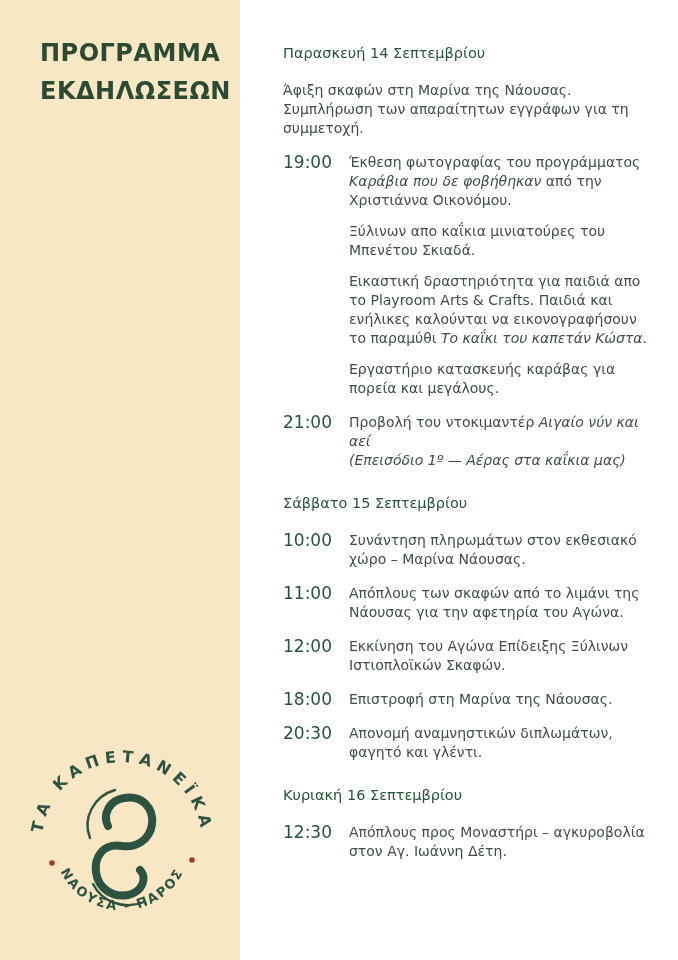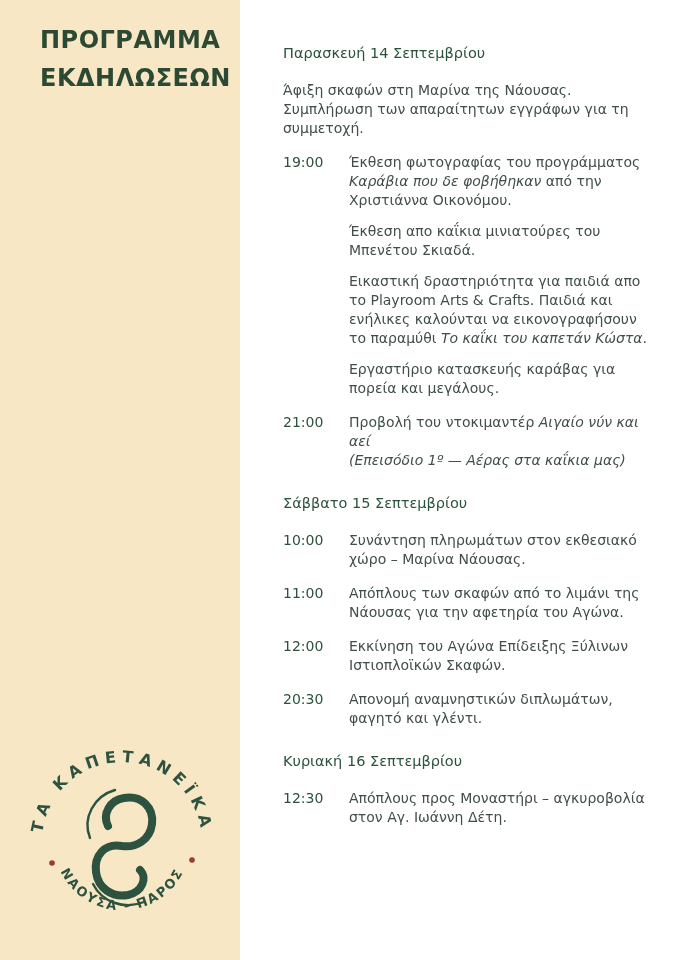--- a/index.html
+++ b/index.html
@@ -6,21 +6,21 @@
   .page {
     position:relative; width:678px; height:960px; margin:0 auto;
     background:var(--content-bg,#ffffff); overflow:hidden;
     font-family:"DejaVu Sans", sans-serif;
   }
   .sidebar {
     position:absolute; left:0; top:0; width:240px; height:960px;
     background:var(--sidebar-bg,#f7e7c5);
   }
   .poster-title {
-    position:absolute; left:40px; top:21px;
+    position:absolute; left:40px; top:34px;
     font-size:24px; font-weight:bold; line-height:38px; letter-spacing:.5px;
     color:var(--title-green,#2c4a33);
   }
   .logo-wrap { position:absolute; left:22px; top:742px; width:200px; height:200px; }
   .logo-wrap svg { display:block; width:100%; height:100%; }
   .logo-arc-text { font-family:"DejaVu Sans", sans-serif; font-weight:bold; fill:var(--logo-green,#2d5340); }
   .arc-top { font-size:16px; letter-spacing:5.5px; }
   .arc-bottom { font-size:13px; letter-spacing:2px; }
   .swirl-bold { fill:none; stroke:var(--logo-green,#2d5340); stroke-width:8; stroke-linecap:round; }
   .swirl-thin { fill:none; stroke:var(--logo-green,#2d5340); stroke-width:2.4; stroke-linecap:round; }
@@ -29,21 +29,21 @@
     position:absolute; left:240px; top:0; width:438px; height:960px;
     box-sizing:border-box; padding:44px 24px 0 43px;
     color:var(--body-text,#414f48); font-size:14px; line-height:19px;
   }
   .day-heading {
     color:var(--heading-green,#2a523c); font-size:14.5px;
     margin:24px 0 18px 0;
   }
   .day-heading:first-child { margin-top:0; }
   .event-row { display:flex; margin:12px 0 15px 0; }
-  .event-time { flex:none; width:66px; color:var(--heading-green,#2a523c); font-size:14px; }
+  .event-time { flex:none; width:66px; color:var(--heading-green,#2a523c); font-size:17px; }
   .event-desc { flex:1; max-width:300px; }
   .event-row.no-time .event-desc { max-width:356px; }
   .event-par { margin:0 0 12px 0; }
   .event-par:last-child { margin-bottom:0; }
   em { font-style:italic; }
 </style>
 </head>
 <body>
 
 <div class="page" style="--sidebar-bg: #f7e7c5; --content-bg: #ffffff; --title-green: #2c4a33; --heading-green: #2a523c; --logo-green: #2d5340; --logo-red: #9c3b32; --body-text: #414f48;">
@@ -85,21 +85,21 @@
   <div class="day-heading">Παρασκευή 14 Σεπτεμβρίου</div>
       <div class="event-row no-time">
         <div class="event-desc">
           <p class="event-par"><span>Άφιξη σκαφών στη Μαρίνα της Νάουσας. Συμπλήρωση των απαραίτητων εγγράφων για τη συμμετοχή.</span></p>
         </div>
       </div>
       <div class="event-row">
         <div class="event-time">19:00</div>
         <div class="event-desc">
           <p class="event-par"><span>Έκθεση φωτογραφίας του προγράμματος </span><em>Καράβια που δε φοβήθηκαν</em><span> από την Χριστιάννα Οικονόμου.</span></p>
-          <p class="event-par"><span>Έκθεση απο καΐκια μινιατούρες του Μπενέτου Σκιαδά.</span></p>
+          <p class="event-par"><span>Ξύλινων απο καΐκια μινιατούρες του Μπενέτου Σκιαδά.</span></p>
           <p class="event-par"><span>Εικαστική δραστηριότητα για παιδιά απο το Playroom Arts &amp; Crafts. Παιδιά και ενήλικες καλούνται να εικονογραφήσουν το παραμύθι </span><em>Το καΐκι του καπετάν Κώστα</em><span>.</span></p>
           <p class="event-par"><span>Εργαστήριο κατασκευής καράβας για πορεία και μεγάλους.</span></p>
         </div>
       </div>
       <div class="event-row">
         <div class="event-time">21:00</div>
         <div class="event-desc">
           <p class="event-par"><span>Προβολή του ντοκιμαντέρ </span><em>Αιγαίο νύν και αεί</em><br><em>(Επεισόδιο 1º — Αέρας στα καΐκια μας)</em></p>
         </div>
       </div>
@@ -116,20 +116,26 @@
           <p class="event-par"><span>Απόπλους των σκαφών από το λιμάνι της Νάουσας για την αφετηρία του Αγώνα.</span></p>
         </div>
       </div>
       <div class="event-row">
         <div class="event-time">12:00</div>
         <div class="event-desc">
           <p class="event-par"><span>Εκκίνηση του Αγώνα Επίδειξης Ξύλινων Ιστιοπλοϊκών Σκαφών.</span></p>
         </div>
       </div>
       <div class="event-row">
+        <div class="event-time">18:00</div>
+        <div class="event-desc">
+          <p class="event-par"><span>Επιστροφή στη Μαρίνα της Νάουσας.</span></p>
+        </div>
+      </div>
+      <div class="event-row">
         <div class="event-time">20:30</div>
         <div class="event-desc">
           <p class="event-par"><span>Απονομή αναμνηστικών διπλωμάτων, φαγητό και γλέντι.</span></p>
         </div>
       </div>
       <div class="day-heading">Κυριακή 16 Σεπτεμβρίου</div>
       <div class="event-row">
         <div class="event-time">12:30</div>
         <div class="event-desc">
           <p class="event-par"><span>Απόπλους προς Μοναστήρι – αγκυροβολία στον Αγ. Ιωάννη Δέτη.</span></p>

